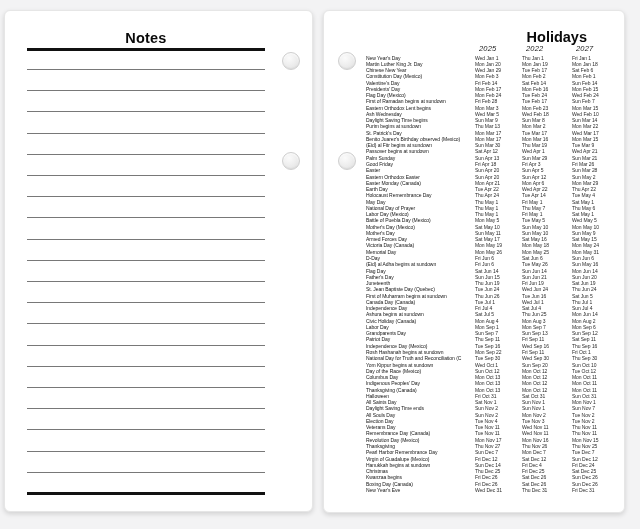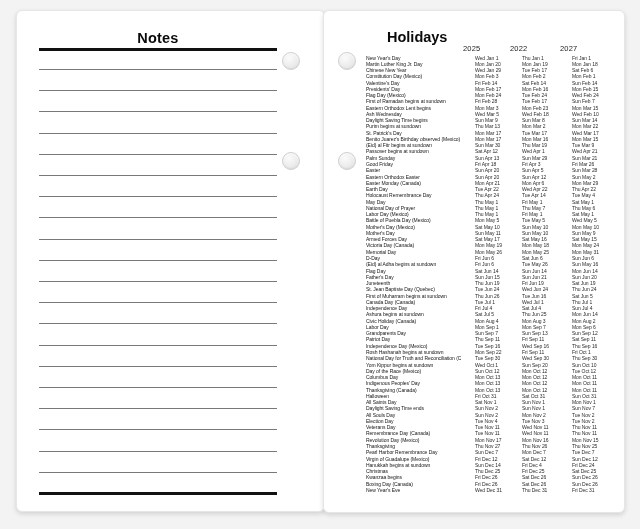--- a/index.html
+++ b/index.html
@@ -8,21 +8,21 @@
     background:#f3f3f4;
     font-family:"Liberation Sans", sans-serif;
     -webkit-font-smoothing:antialiased;
   }
   .page{
     position:absolute;background:#ffffff;border-radius:6px;
     border:1px solid #e6e6e6;
     box-shadow:0 2px 5px rgba(0,0,0,0.14);
     box-sizing:border-box;
   }
-  #notes-page{left:16px;top:10px;width:309px;height:502px;}
+  #notes-page{left:4px;top:10px;width:309px;height:502px;}
   #holidays-page{left:323px;top:10px;width:302px;height:503px;}
 
   .hole{
     position:absolute;width:18px;height:18px;border-radius:50%;
     background:radial-gradient(circle at 38% 32%, #fbfbfb 0%, #ececec 55%, #dcdcdc 100%);
     border:1px solid #cfcfcf;
     box-shadow:inset 0 1px 2px rgba(255,255,255,0.9), inset 0 -1px 1px rgba(0,0,0,0.06);
     box-sizing:border-box;
   }
 
@@ -35,25 +35,25 @@
   .thick-line{position:absolute;left:22px;width:238px;height:3px;background:#111;}
   .thick-line.top{top:37px;}
   .thick-line.bottom{top:481px;}
   .ruled-line{
     position:absolute;left:22px;width:238px;height:1px;background:#787878;
   }
 
   
   .holidays-title{
     position:absolute;left:63px;top:18px;width:200px;
-    text-align:left;font-size:14.5px;font-weight:bold;color:#0a0a0a;
+    text-align:right;font-size:14.5px;font-weight:bold;color:#0a0a0a;
   }
   .year-header-row{
-    position:absolute;left:30px;top:33px;width:258px;
-    display:grid;grid-template-columns:109px 47px 50px 52px;
+    position:absolute;left:46px;top:33px;width:258px;
+    display:grid;grid-template-columns:109px 47px 50px 52px;font-style:italic;
   }
   .year-header{
     font-size:7.5px;color:#1c1c1c;line-height:9px;letter-spacing:.2px;
   }
   #holiday-rows{
     position:absolute;left:42px;top:43.5px;width:258px;
   }
   .holiday-row{
     display:grid;grid-template-columns:109px 47px 50px 52px;
     height:6.27px;line-height:6.27px;

